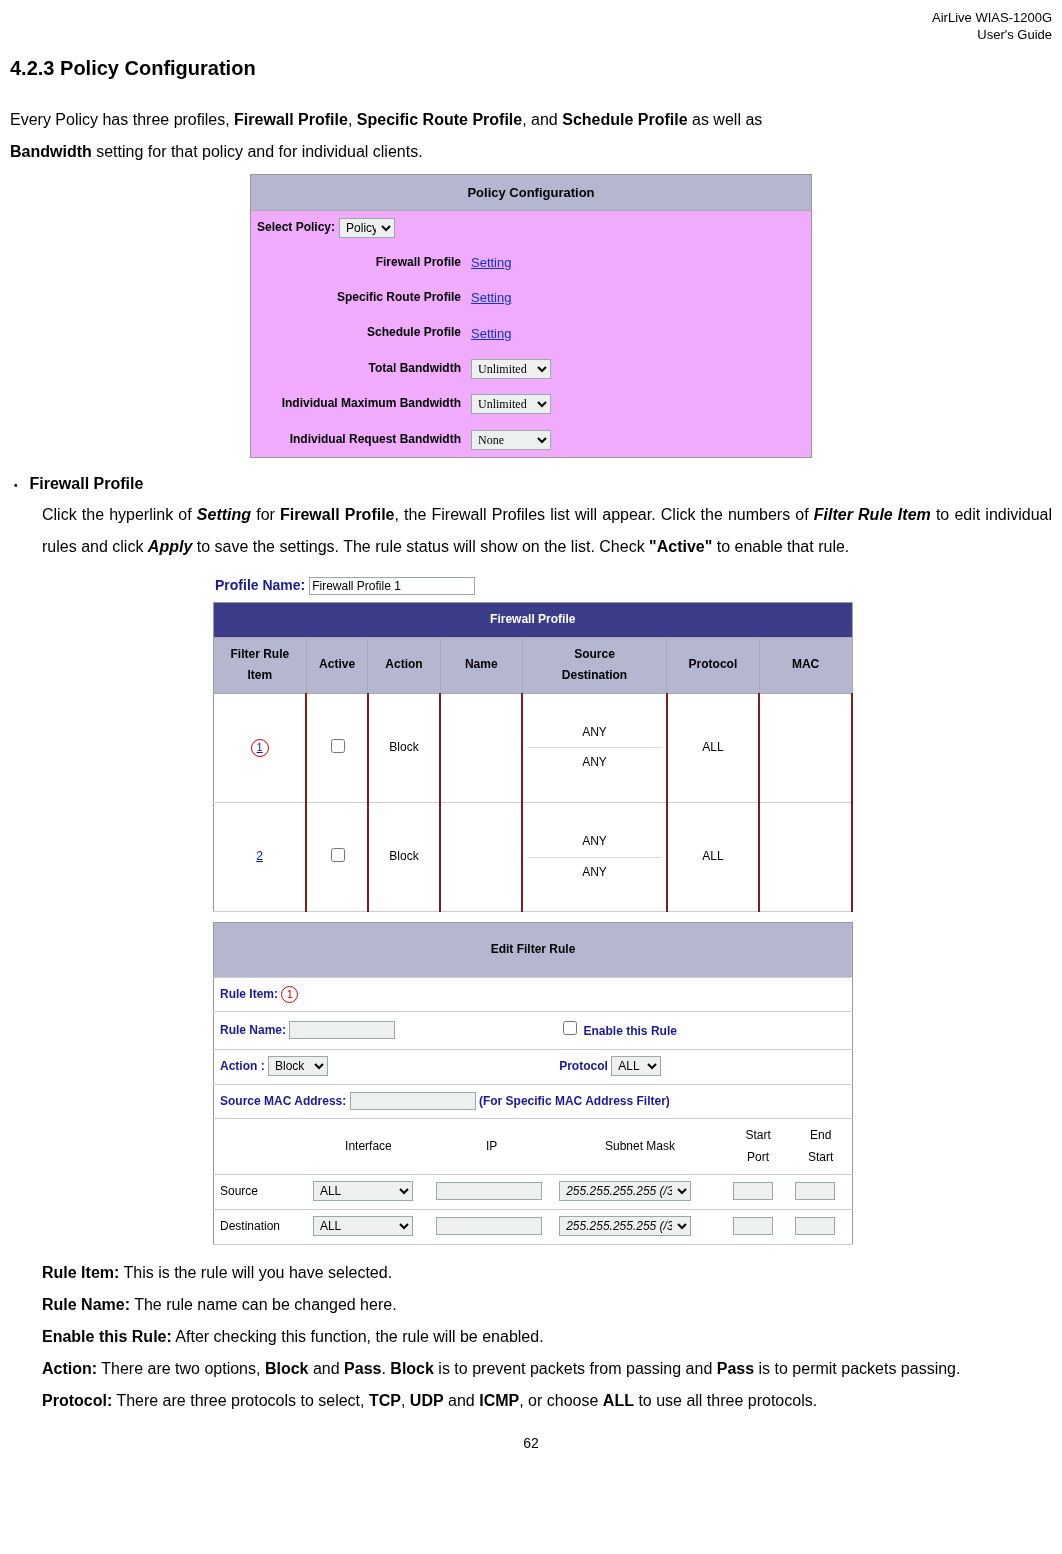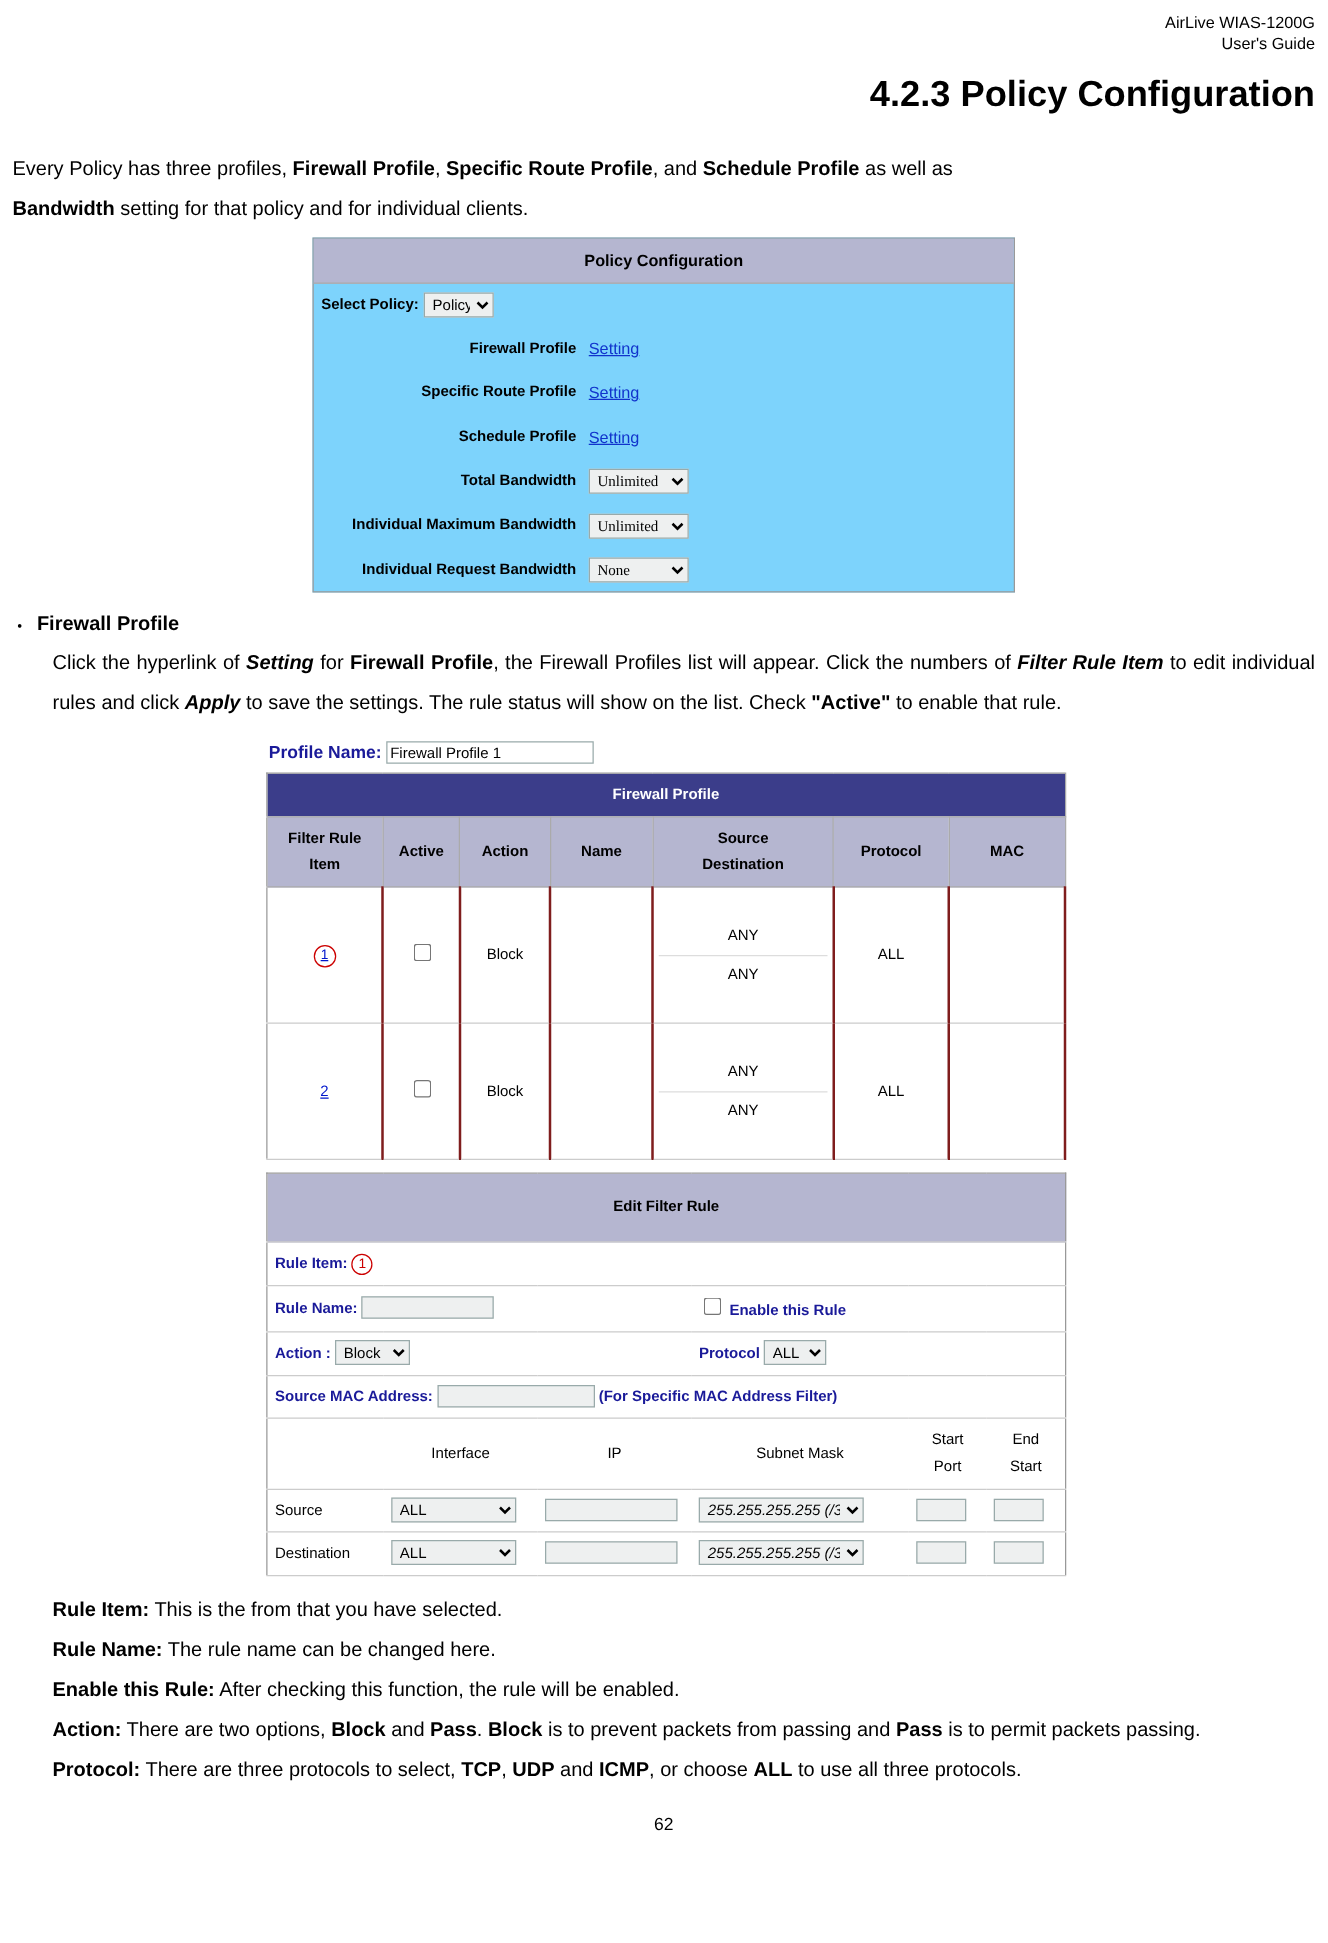--- a/index.html
+++ b/index.html
@@ -11,43 +11,42 @@
     color: #000;
     width: 1042px;
   }
   .header-right {
     text-align: right;
     font-size: 13px;
     line-height: 1.3;
     margin-bottom: 4px;
   }
   h2 {
-    font-size: 29px;
+    font-size: 20px;
     margin: 6px 0 18px 0;
-    text-align: right;
   }
   .body-text {
     font-size: 16px;
     line-height: 2.0;
   }
   .body-text b { font-weight: bold; }
   .body-text i { font-style: italic; }
   .figure {
     text-align: center;
     margin: 6px 0 12px 0;
   }
   .figure-inner {
     display: inline-block;
     text-align: left;
   }
   .panel {
     border: 1px solid #999;
     font-family: Arial, sans-serif;
     font-size: 13px;
-    background: #7dd3fc;
+    background: #f0abfc;
   }
   .panel-title {
     background: #b5b6d0;
     text-align: center;
     padding: 6px;
     font-weight: bold;
     color: #000;
     border-bottom: 1px solid #aaa;
   }
   .panel-title-dark {
@@ -359,21 +358,21 @@
             <td><select class="mask-select"><option>255.255.255.255 (/32)</option></select></td>
             <td><input type="text" class="port-input" style=""></td>
             <td><input type="text" class="port-input" style=""></td>
           </tr>
         </tbody>
           </table>
       </div>
     </div>
 
     <div class="indent-block body-text">
-      <div><b>Rule Item:</b><span> This is the from that you have selected.</span></div>
+      <div><b>Rule Item:</b><span> This is the rule will you have selected.</span></div>
       <div><b>Rule Name:</b><span> The rule name can be changed here.</span></div>
       <div><b>Enable this Rule:</b><span> After checking this function, the rule will be enabled.</span></div>
       <div><b>Action:</b><span> There are two options, </span><b>Block</b><span> and </span><b>Pass</b><span>. </span><b>Block</b><span> is to prevent packets from passing and </span><b>Pass</b><span> is to permit packets passing.</span></div>
       <div><b>Protocol:</b><span> There are three protocols to select, </span><b>TCP</b><span>, </span><b>UDP</b><span> and </span><b>ICMP</b><span>, or choose </span><b>ALL</b><span> to use all three protocols.</span></div>
     </div>
   </li>
 </ul>
 
 <div class="page-num">62</div>
 

